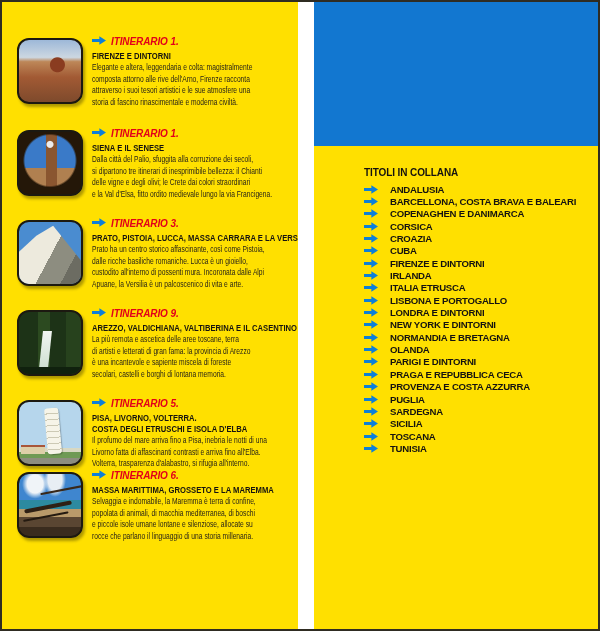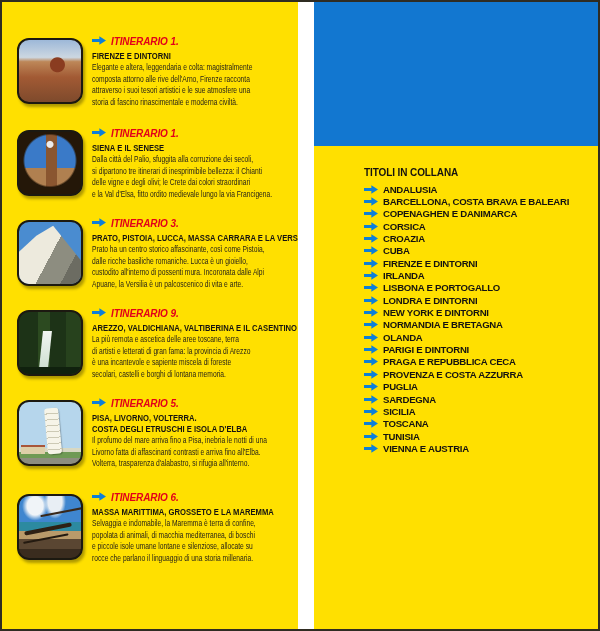--- a/index.html
+++ b/index.html
@@ -14,21 +14,21 @@
   
   .panel{position:absolute;top:0;bottom:0;background:var(--yellow);}
   .panel.left{left:0;width:296px;}
   .panel.right{left:312px;right:0;}
   .gutter{position:absolute;top:0;bottom:0;left:296px;width:16px;background:var(--gutter);}
   .blue-block{position:absolute;top:0;left:0;right:0;height:144px;background:var(--blue);}
 
   
   .itin{position:absolute;left:0;right:0;height:90px;}
   .itin-1{top:34px}.itin-2{top:126px}.itin-3{top:216px}
-  .itin-4{top:306px}.itin-5{top:396px}.itin-6{top:490px}
+  .itin-4{top:306px}.itin-5{top:396px}.itin-6{top:468px}
 
   .photo{position:absolute;left:15px;top:2px;width:66px;height:66px;border-radius:12px;
          border:2px solid #1c1910;box-shadow:2px 3px 3px rgba(0,0,0,.32);overflow:hidden;}
   .photo::before,.photo::after{content:"";position:absolute;}
 
   .photo-1{background:
       radial-gradient(circle at 62% 40%, #8a3c20 0 7px, rgba(0,0,0,0) 8px),
       linear-gradient(180deg,#9db8d8 0%,#ccd7e1 28%,#bd8758 35%,#a25a34 60%,#7e4a2c 100%);}
   .photo-2{background:
       radial-gradient(circle at 50% 46%, rgba(0,0,0,0) 0 25px, #241708 27px),
@@ -65,21 +65,21 @@
   .lbl{color:var(--red);font-weight:bold;font-style:italic;font-size:10px;letter-spacing:-.1px;white-space:pre;}
   .ttl{color:var(--ink);font-weight:bold;font-size:9.8px;line-height:11px;white-space:pre;
        width:max-content;transform:scale(.78,1);transform-origin:0 0;margin-top:2px;}
   .body{color:#201d18;font-size:9.3px;line-height:11.6px;white-space:pre;width:max-content;
        transform:scale(.72,1);transform-origin:0 0;margin-top:1px;}
 
   
   .titles{position:absolute;left:50px;top:165px;right:4px;}
   .titles h2{color:var(--ink);font-size:10px;font-weight:bold;letter-spacing:-.1px;}
   .titles ul{list-style:none;margin-top:5px;}
-  .titles li{display:flex;align-items:center;gap:5px;height:12.35px;}
+  .titles li{display:flex;align-items:center;gap:12px;height:12.35px;}
   .titles li .t{color:var(--ink);font-weight:bold;font-size:9.6px;letter-spacing:-.25px;white-space:pre;}
 </style>
 </head>
 <body>
 
 <div class="poster">
 
   <section class="panel left">
   <article class="itin itin-1">
     <div class="photo photo-1"></div>
@@ -268,20 +268,28 @@
 
   <li>
     <span class="arrow">
       <svg viewBox="0 0 20 12">
                 <path d="M0 4h10.5V0L20 6l-9.5 6V8H0z"></path>
               </svg>
     </span>
     <span class="t">IRLANDA</span>
   </li>
 
+  <li>
+    <span class="arrow">
+      <svg viewBox="0 0 20 12">
+                <path d="M0 4h10.5V0L20 6l-9.5 6V8H0z"></path>
+              </svg>
+    </span>
+    <span class="t">ITALIA ETRUSCA</span>
+  </li>
 
   <li>
     <span class="arrow">
       <svg viewBox="0 0 20 12">
                 <path d="M0 4h10.5V0L20 6l-9.5 6V8H0z"></path>
               </svg>
     </span>
     <span class="t">LISBONA E PORTOGALLO</span>
   </li>
 
@@ -386,25 +394,17 @@
 
   <li>
     <span class="arrow">
       <svg viewBox="0 0 20 12">
                 <path d="M0 4h10.5V0L20 6l-9.5 6V8H0z"></path>
               </svg>
     </span>
     <span class="t">TUNISIA</span>
   </li>
 
-  <li>
-    <span class="arrow">
-      <svg viewBox="0 0 20 12">
-                <path d="M0 4h10.5V0L20 6l-9.5 6V8H0z"></path>
-              </svg>
-    </span>
-    <span class="t">VIENNA E AUSTRIA</span>
-  </li>
 </ul>
     </div>
   </section>
 
 </div>
 
 </body></html>

